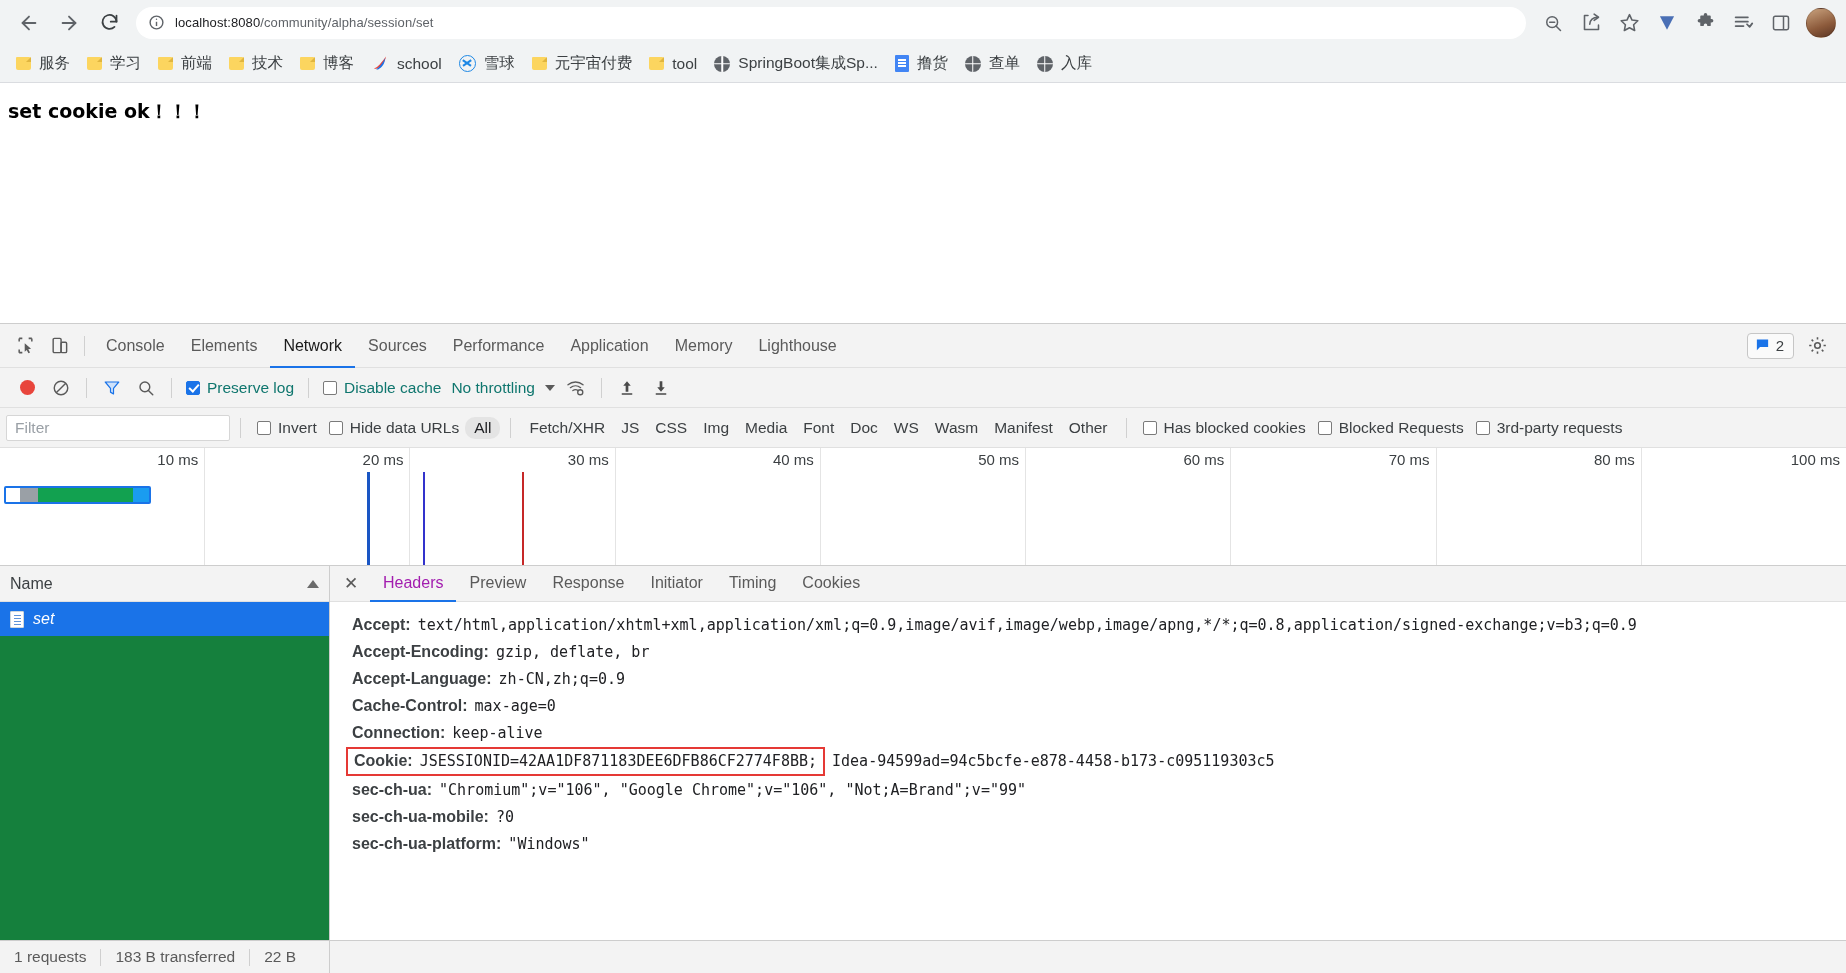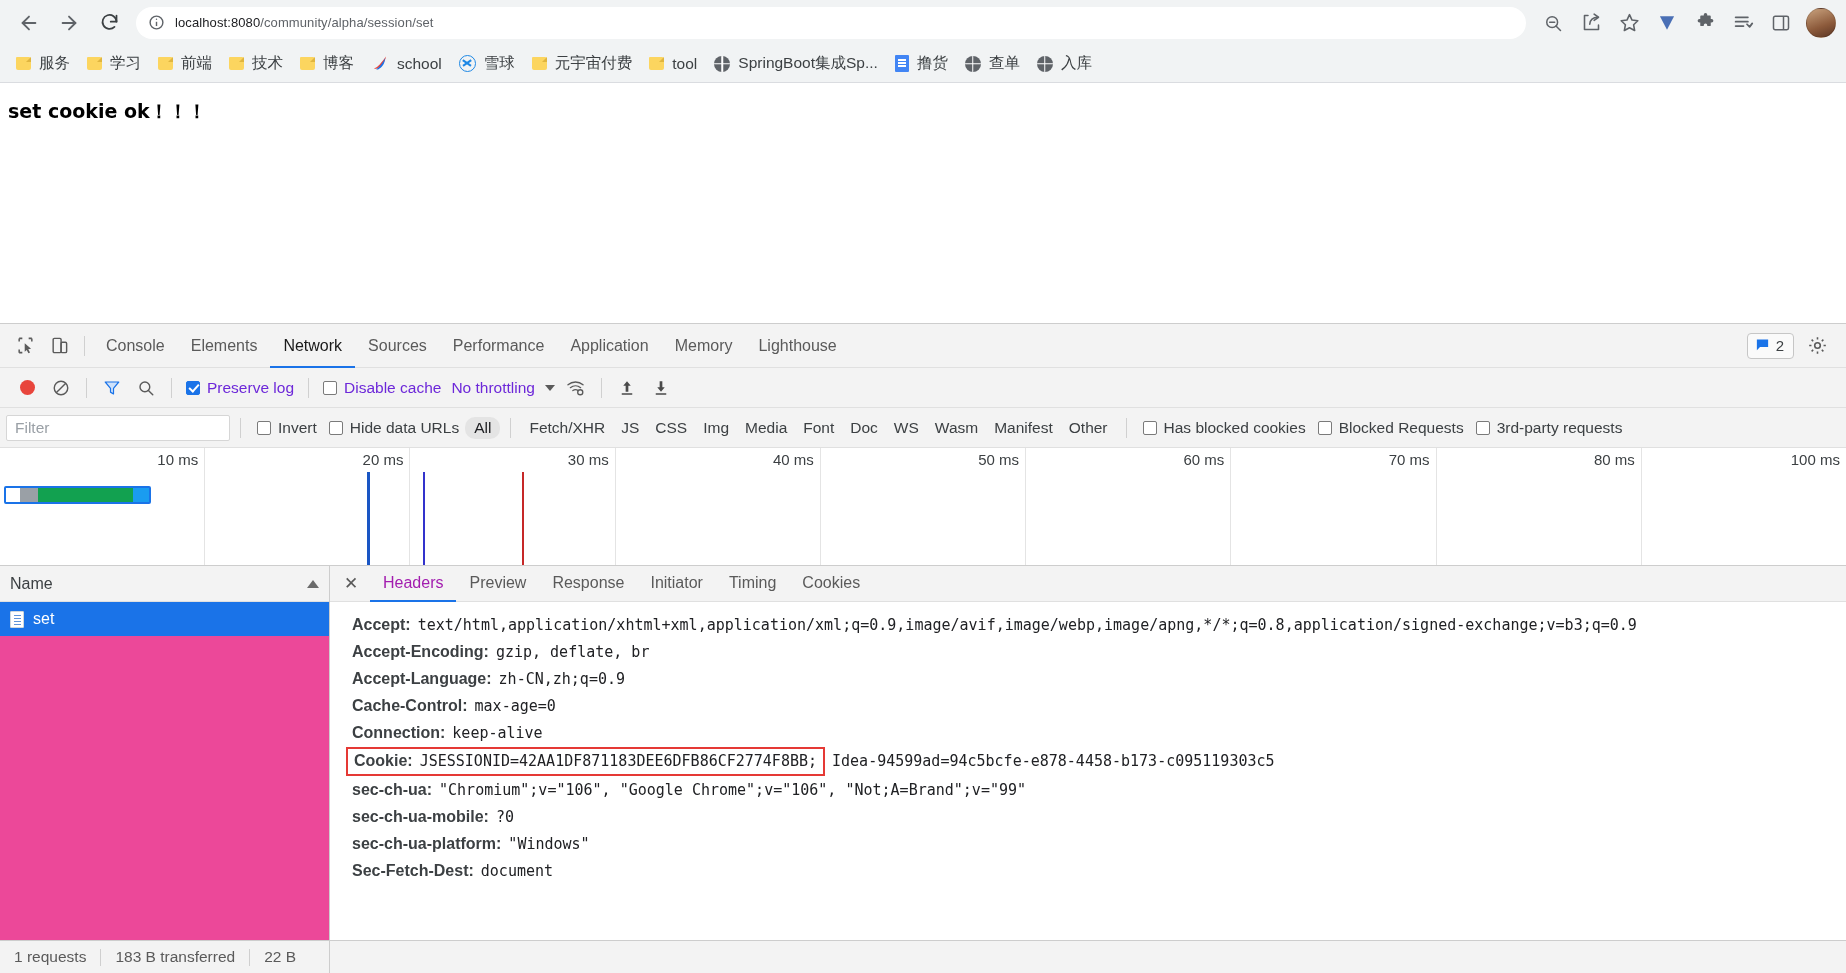--- a/index.html
+++ b/index.html
@@ -149,21 +149,21 @@
   .dt-tabbar-right{ margin-left:auto; display:flex; align-items:center; gap:6px; padding-right:12px;}
   .msg-badge{
     display:flex;align-items:center;gap:6px;
     border:1px solid #c6c6c6;border-radius:4px;background:#fafafa;
     padding:3px 9px 3px 7px;font-size:15px;color:#3c4043;
   }
 
   .dt-toolbar {
     height:40px; display:flex; align-items:center; gap:0;
     background:#f3f3f3; border-bottom:1px solid #e0e0e0; padding-left:10px;
-    font-size:15.5px; color:#6d28d9;
+    font-size:15.5px; color:#0f766e;
   }
   .rec-dot{ width:15px;height:15px;border-radius:50%;background:#e8453c; }
   .tb-item{ display:flex;align-items:center;justify-content:center;width:34px;height:34px;flex:0 0 auto; }
   .chk {
     width:14px;height:14px;border:1.6px solid #7a7a7a;border-radius:2px;
     background:#fff;flex:0 0 auto;position:relative;
   }
   .chk.checked{ background:#1a73e8;border-color:#1a73e8; }
   .chk.checked:after{
     content:"";position:absolute;left:4px;top:0.5px;width:4px;height:8px;
@@ -225,21 +225,21 @@
   .req-head{
     height:36px; background:#f3f3f3; border-bottom:1px solid #e0e0e0;
     display:flex; align-items:center; padding:0 10px;
     font-size:16px; color:#3c4043;
   }
   .sort-caret{
     margin-left:auto; width:0;height:0;
     border-left:6px solid transparent;border-right:6px solid transparent;
     border-bottom:8px solid #6b6b6b;
   }
-  .req-rows{ flex:1 1 auto; background:#ec4899; }
+  .req-rows{ flex:1 1 auto; background:#15803d;font-style:italic; }
   .req-row{
     height:34px; display:flex; align-items:center; gap:9px;
     padding:0 10px; font-size:16px; color:#fff; background:#1a73e8;
   }
   .doc-glyph{
     width:14px;height:17px;background:#fff;border:1px solid #cfd8dc;
     border-radius:1px;position:relative;flex:0 0 auto;
   }
   .doc-glyph:before{
     content:"";position:absolute;left:3px;top:3px;width:7px;height:1.5px;
@@ -683,24 +683,20 @@
           <span class="hdr-val">"Chromium";v="106", "Google Chrome";v="106", "Not;A=Brand";v="99"</span>
         </div>
         <div class="hdr-row">
           <span class="hdr-name">sec-ch-ua-mobile:</span>
           <span class="hdr-val">?0</span>
         </div>
         <div class="hdr-row">
           <span class="hdr-name">sec-ch-ua-platform:</span>
           <span class="hdr-val">"Windows"</span>
         </div>
-        <div class="hdr-row">
-          <span class="hdr-name">Sec-Fetch-Dest:</span>
-          <span class="hdr-val">document</span>
-        </div>
       </div>
     </div>
   </div>
 
   <div class="statusbar">
     <div class="sb-clip">
       <span class="sb-item">1 requests</span>
       <span class="sb-sep"></span>
       <span class="sb-item">183 B transferred</span>
       <span class="sb-sep"></span>

